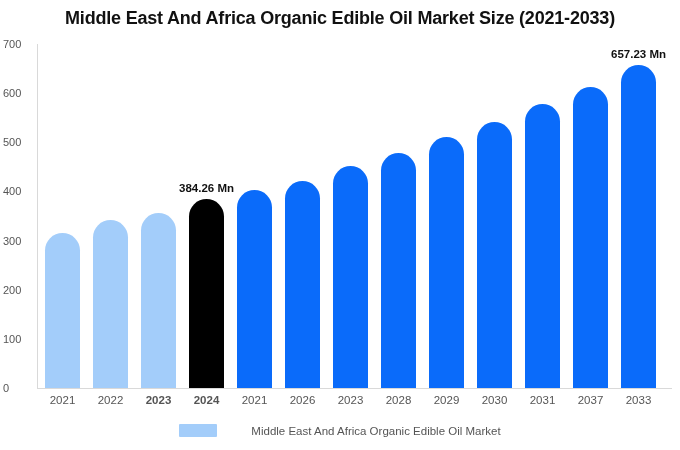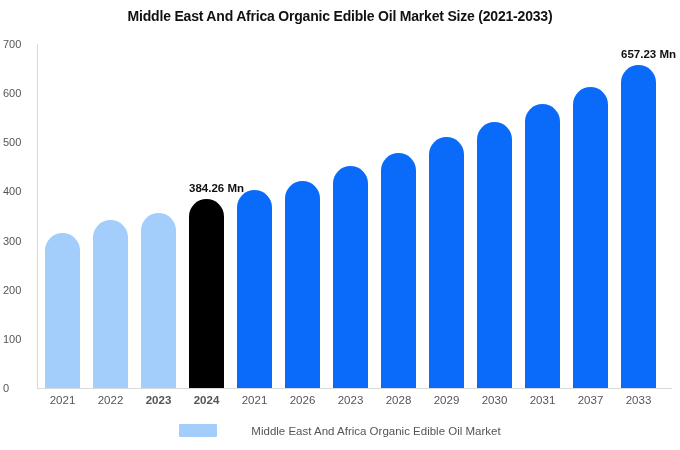--- a/index.html
+++ b/index.html
@@ -20,21 +20,21 @@
     width: 680px;
     height: 450px;
     box-sizing: border-box;
   }
   #chart-title {
     position: absolute;
     top: 8px;
     left: 0;
     width: 680px;
     text-align: center;
-    font-size: 14px;
+    font-size: 18px;
     font-weight: bold;
     color: #111111;
     letter-spacing: -0.2px;
     white-space: nowrap;
   }
   
   #plot-area {
     position: absolute;
     left: 38px;
     top: 44px;
@@ -71,21 +71,20 @@
     position: absolute;
     left: 0;
     top: 0;
     width: 33px;
     height: 450px;
   }
   .bar-slot {
     position: absolute;
     bottom: 0;
     width: 35px;
-    padding-left: 20px;
   }
   .bar {
     position: absolute;
     bottom: 0;
     left: 0;
     width: 35px;
     border-radius: 17.5px 17.5px 0 0;
   }
   .bar-value-label {
     position: absolute;

